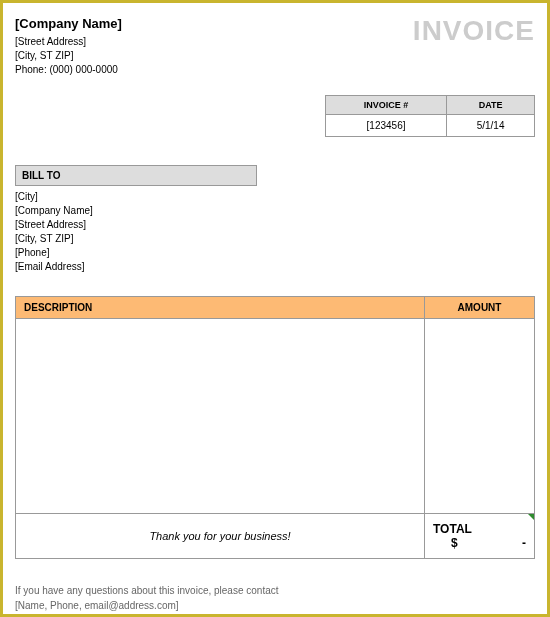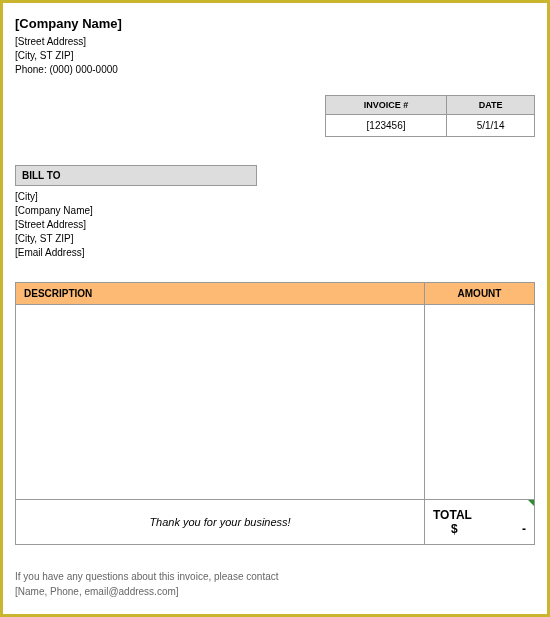--- a/index.html
+++ b/index.html
@@ -36,20 +36,21 @@
 </head>
 <body>
 
 <div class="header-row">
   <div class="company-block">
     <div class="company-name">[Company Name]</div>
     <div>[Street Address]</div>
     <div>[City, ST  ZIP]</div>
     <div>Phone: (000) 000-0000</div>
   </div>
+  <div class="invoice-title">INVOICE</div>
 </div>
 
 <table class="meta-table">
   <tbody>
       <tr>
     <th>INVOICE #</th>
     <th>DATE</th>
   </tr>
   <tr>
     <td>[123456]</td>
@@ -58,20 +59,21 @@
 </tbody>
   </table>
 
 <div class="billto-block">
   <div class="billto-header">BILL TO</div>
   <div class="billto-lines">
     <div>[City]</div>
     <div>[Company Name]</div>
     <div>[Street Address]</div>
     <div>[City, ST  ZIP]</div>
+    <div>[Phone]</div>
     <div>[Email Address]</div>
   </div>
 </div>
 
 <table class="main-table">
   <tbody>
       <tr>
     <th class="desc">DESCRIPTION</th>
     <th class="amt">AMOUNT</th>
   </tr>

